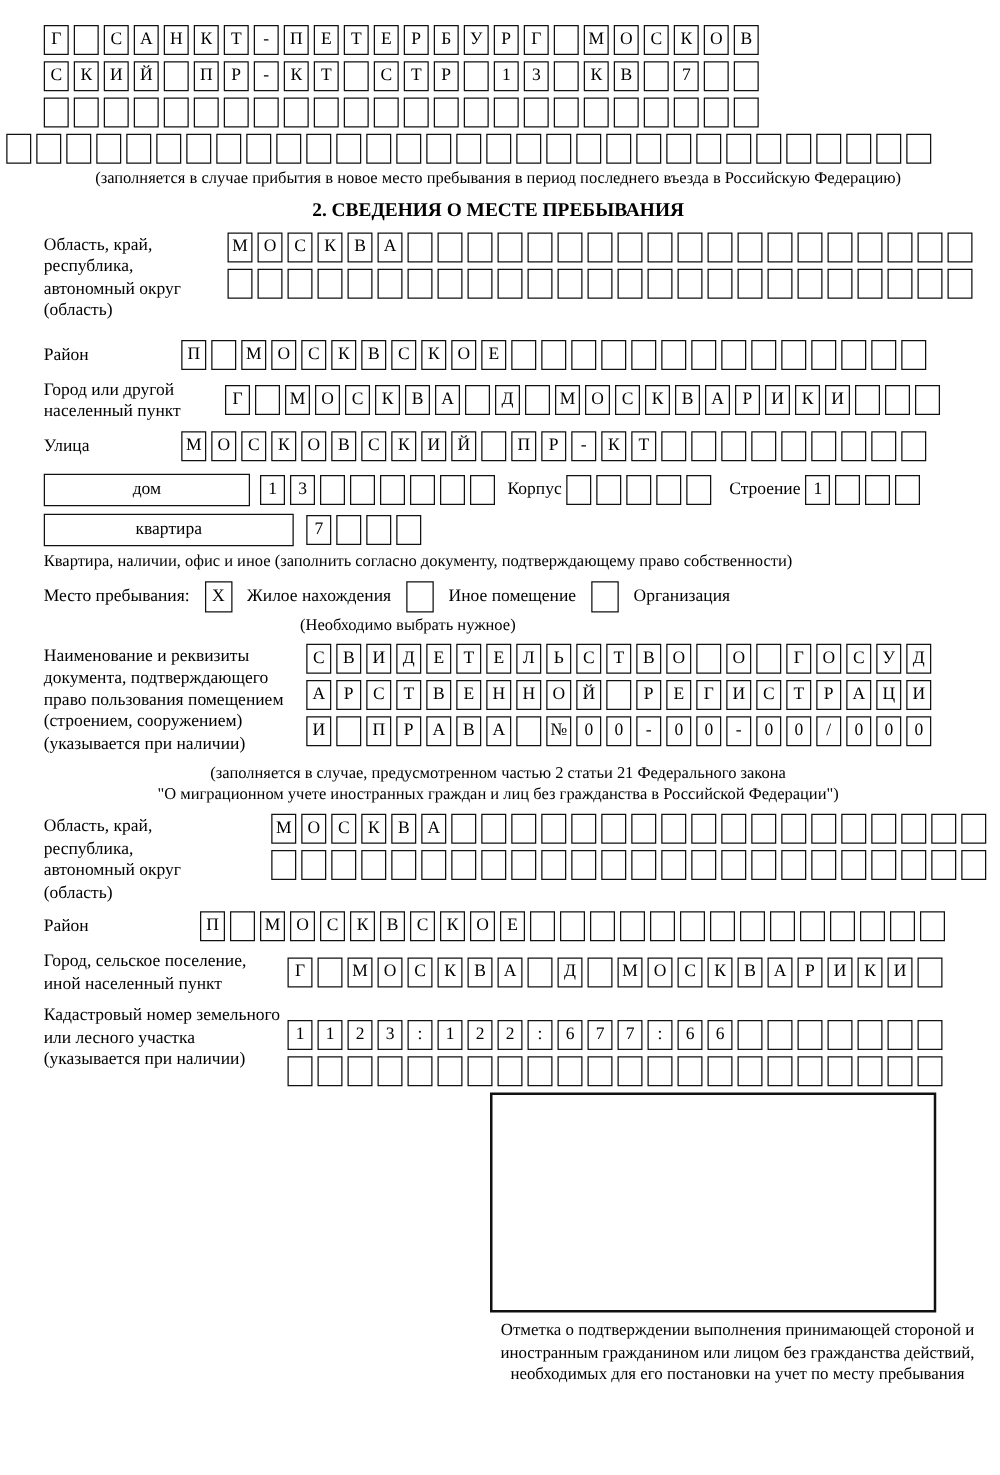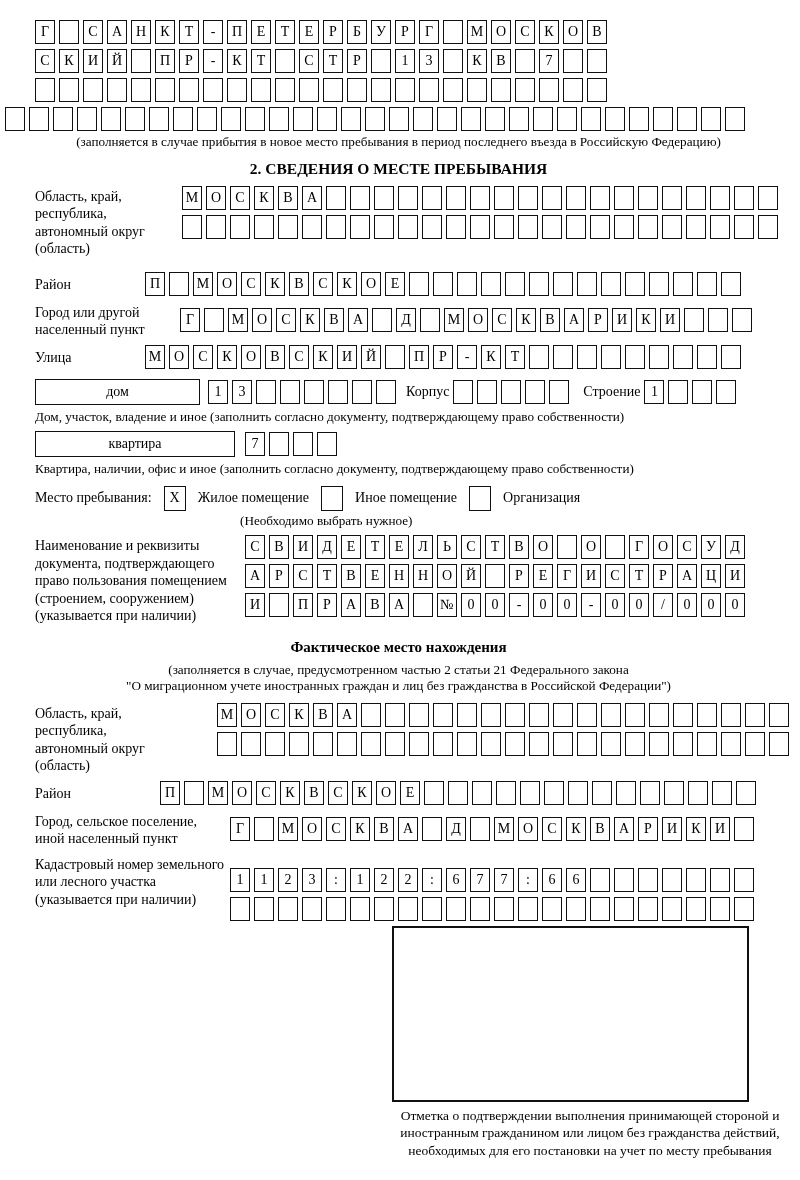--- a/index.html
+++ b/index.html
@@ -334,37 +334,36 @@
         <div class="cell"></div>
       </div>
     <div class="inline-lbl" style="margin-left:10px">Строение</div>
     <div class="cells">
         <div class="cell">1</div>
         <div class="cell"></div>
         <div class="cell"></div>
         <div class="cell"></div>
       </div>
   </div>
-  <div class="note" style="margin-top:4px">Дом, участок, владение и иное (заполнить согласно документу, подтверждающему право собственности)</div>
 
   <div class="frow vcenter mt6">
     <div class="labelbox" style="width:200px">квартира</div>
     <div class="cells" style="margin-left:10px">
         <div class="cell">7</div>
         <div class="cell"></div>
         <div class="cell"></div>
         <div class="cell"></div>
       </div>
   </div>
   <div class="note" style="margin-top:4px">Квартира, наличии, офис и иное (заполнить согласно документу, подтверждающему право собственности)</div>
 
   <div class="frow vcenter mt8" style="gap:12px">
     <div class="inline-lbl" style="padding:0">Место пребывания:</div>
     <div class="chk">X</div>
-    <div class="inline-lbl" style="padding:0">Жилое помещение</div>
+    <div class="inline-lbl" style="padding:0">Жилое нахождения</div>
     <div class="chk"></div>
     <div class="inline-lbl" style="padding:0">Иное помещение</div>
     <div class="chk"></div>
     <div class="inline-lbl" style="padding:0">Организация</div>
   </div>
   <div class="note" style="margin-left:205px;margin-top:2px">(Необходимо выбрать нужное)</div>
 
   <div class="frow mt6">
     <div class="lbl w210">Наименование и реквизиты документа, подтверждающего право пользования помещением (строением, сооружением) (указывается при наличии)</div>
     <div class="rows">
@@ -433,21 +432,20 @@
           <div class="cell">0</div>
           <div class="cell">0</div>
           <div class="cell">/</div>
           <div class="cell">0</div>
           <div class="cell">0</div>
           <div class="cell">0</div>
         </div>
     </div>
   </div>
 
-  <div class="sect-title" style="margin-top:14px;font-size:15px">Фактическое место нахождения</div>
   <div class="note center mt6">(заполняется в случае, предусмотренном частью 2 статьи 21 Федерального закона</div>
   <div class="note center">"О миграционном учете иностранных граждан и лиц без гражданства в Российской Федерации")</div>
 
   <div class="frow mt8">
     <div class="lbl w145">Область, край, республика, автономный округ (область)</div>
     <div class="rows">
       <div class="cells">
           <div class="cell">М</div>
           <div class="cell">О</div>
           <div class="cell">С</div>

